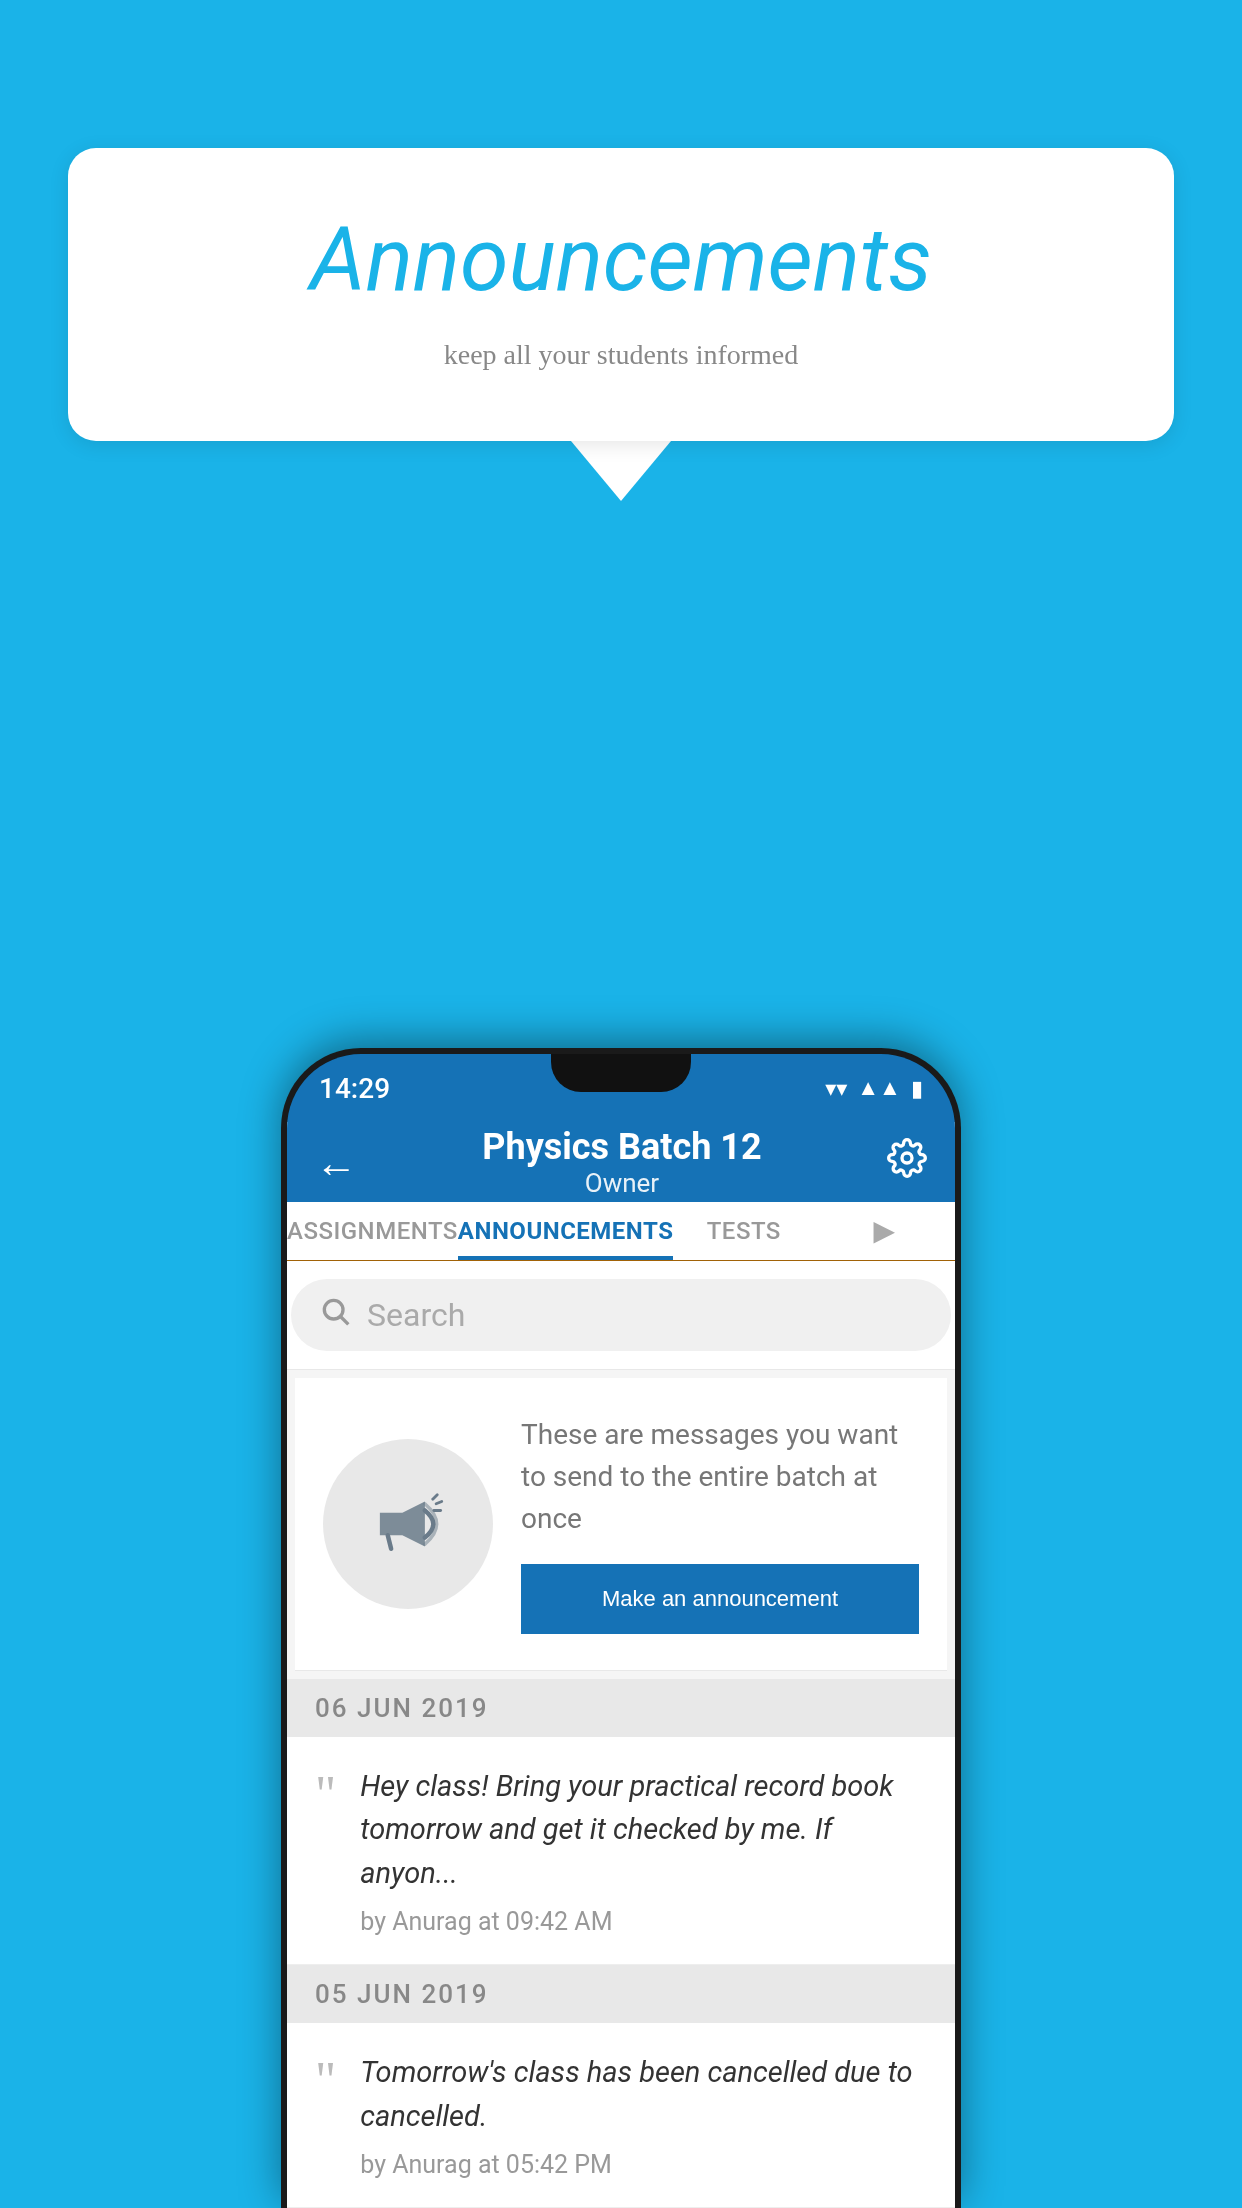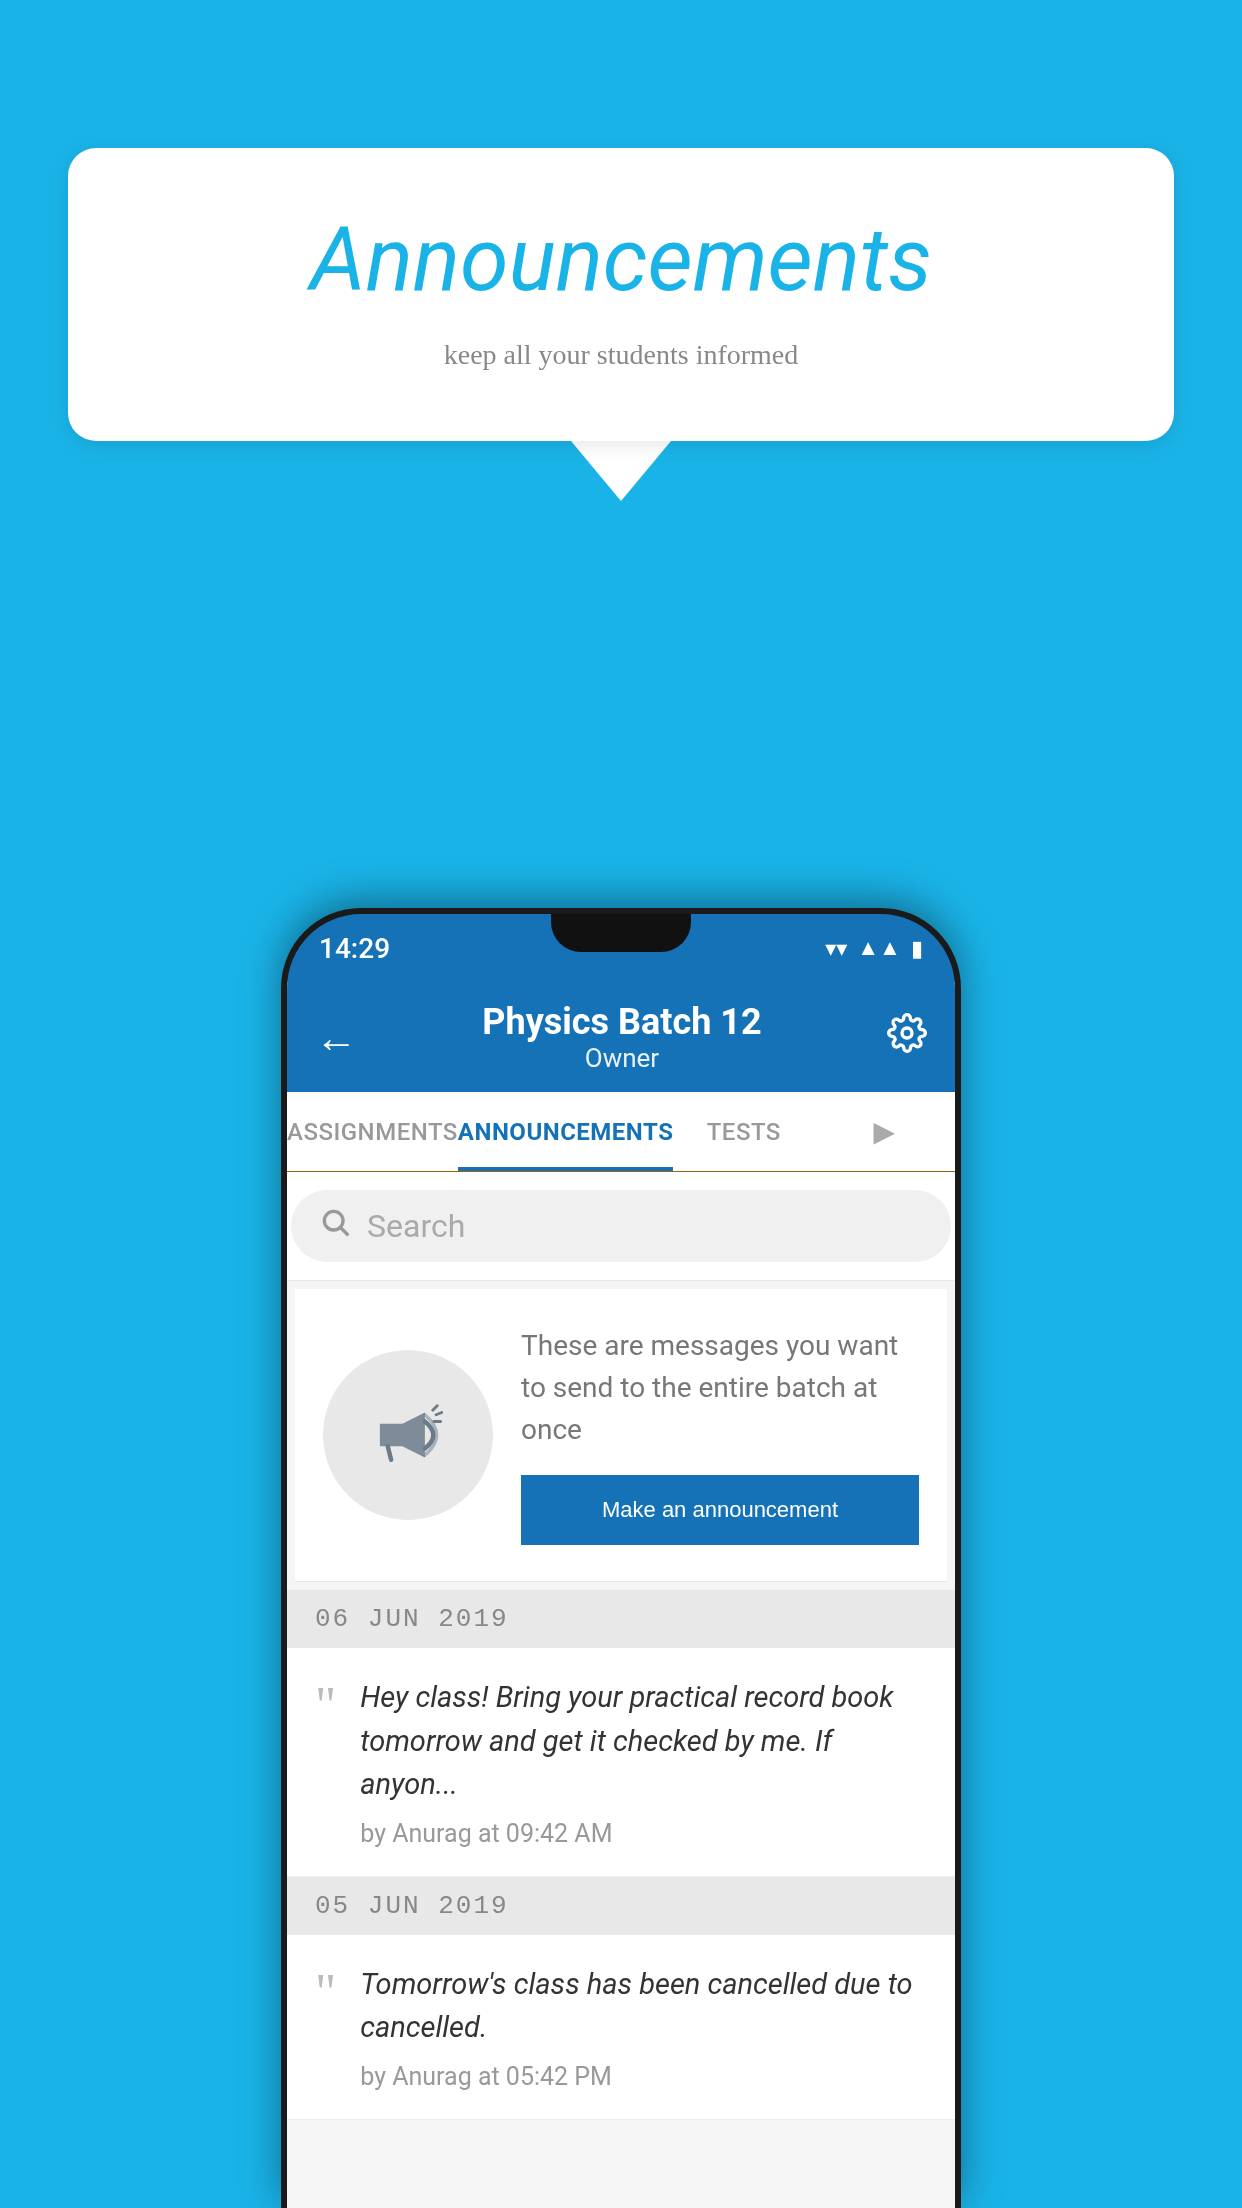--- a/index.html
+++ b/index.html
@@ -58,21 +58,21 @@
       margin-top: 0;
     }
 
     
     .phone-frame {
       position: absolute;
       bottom: 0;
       left: 50%;
       transform: translateX(-50%);
       width: 680px;
-      height: 1300px;
+      height: 1160px;
       background: #1a1a1a;
       border-radius: 80px 80px 0 0;
       overflow: hidden;
       box-shadow: 0 -8px 40px rgba(0,0,0,0.4);
     }
 
     
     .phone-inner {
       position: absolute;
       top: 6px;
@@ -276,21 +276,20 @@
       width: 100%;
     }
 
     
     .date-separator {
       background: #e8e8e8;
       padding: 14px 28px;
       display: flex;
       align-items: center;
       gap: 12px;
-      font-family: Liberation Mono, monospace;
     }
 
     .date-separator-text {
       color: #888;
       font-size: 26px;
       font-weight: 500;
       letter-spacing: 2px;
     }
 
     

